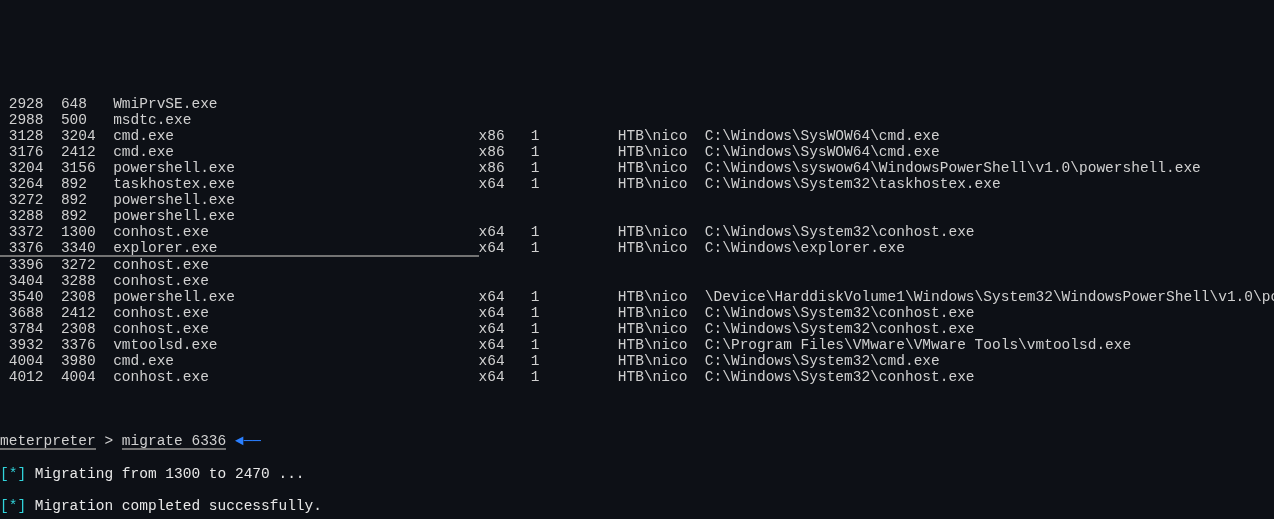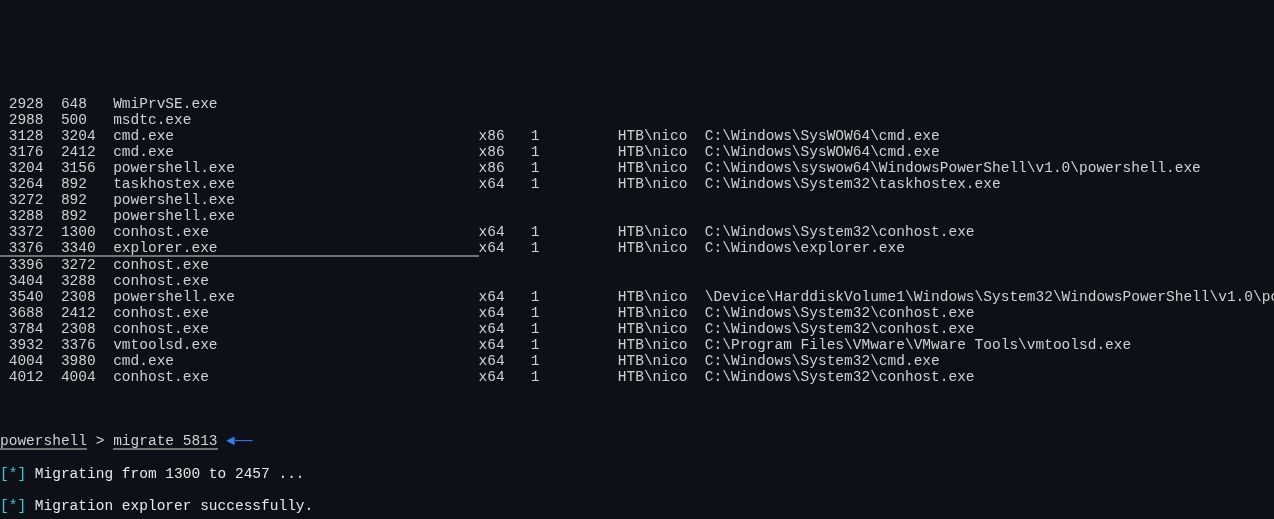--- a/index.html
+++ b/index.html
@@ -11,23 +11,23 @@
   .row{display:block}
 </style>
 </head>
 <body>
 <div class="wrap">
 
 
 
 <div id="proc-rows"><span class="row"><span> 2928  648   </span><span>WmiPrvSE.exe                              </span><span>                          </span></span><span class="row"><span> 2988  500   </span><span>msdtc.exe                                 </span><span>                          </span></span><span class="row"><span> 3128  3204  </span><span>cmd.exe                                   </span><span>x86   1         HTB\nico  C:\Windows\SysWOW64\cmd.exe</span></span><span class="row"><span> 3176  2412  </span><span>cmd.exe                                   </span><span>x86   1         HTB\nico  C:\Windows\SysWOW64\cmd.exe</span></span><span class="row"><span> 3204  3156  </span><span>powershell.exe                            </span><span>x86   1         HTB\nico  C:\Windows\syswow64\WindowsPowerShell\v1.0\powershell.exe</span></span><span class="row"><span> 3264  892   </span><span>taskhostex.exe                            </span><span>x64   1         HTB\nico  C:\Windows\System32\taskhostex.exe</span></span><span class="row"><span> 3272  892   </span><span>powershell.exe                            </span><span>                          </span></span><span class="row"><span> 3288  892   </span><span>powershell.exe                            </span><span>                          </span></span><span class="row"><span> 3372  1300  </span><span>conhost.exe                               </span><span>x64   1         HTB\nico  C:\Windows\System32\conhost.exe</span></span><span class="row"><span class="hl-under"> 3376  3340  </span><span class="hl-under">explorer.exe                              </span><span>x64   1         HTB\nico  C:\Windows\explorer.exe</span></span><span class="row"><span> 3396  3272  </span><span>conhost.exe                               </span><span>                          </span></span><span class="row"><span> 3404  3288  </span><span>conhost.exe                               </span><span>                          </span></span><span class="row"><span> 3540  2308  </span><span>powershell.exe                            </span><span>x64   1         HTB\nico  \Device\HarddiskVolume1\Windows\System32\WindowsPowerShell\v1.0\powershell.exe</span></span><span class="row"><span> 3688  2412  </span><span>conhost.exe                               </span><span>x64   1         HTB\nico  C:\Windows\System32\conhost.exe</span></span><span class="row"><span> 3784  2308  </span><span>conhost.exe                               </span><span>x64   1         HTB\nico  C:\Windows\System32\conhost.exe</span></span><span class="row"><span> 3932  3376  </span><span>vmtoolsd.exe                              </span><span>x64   1         HTB\nico  C:\Program Files\VMware\VMware Tools\vmtoolsd.exe</span></span><span class="row"><span> 4004  3980  </span><span>cmd.exe                                   </span><span>x64   1         HTB\nico  C:\Windows\System32\cmd.exe</span></span><span class="row"><span> 4012  4004  </span><span>conhost.exe                               </span><span>x64   1         HTB\nico  C:\Windows\System32\conhost.exe</span></span></div>
 <span class="row"> </span>
-<span class="row"><span class="hl-under">powershell</span><span> &gt; </span><span class="hl-under">migrate 5813</span><span class="arrow"> ◄──</span></span>
-<span class="row"><span class="cyan">[*]</span><span class="white"> Migrating from 1300 to 2457 ...</span></span>
-<span class="row"><span class="cyan">[*]</span><span class="white"> Migration explorer successfully.</span></span>
+<span class="row"><span class="hl-under">meterpreter</span><span> &gt; </span><span class="hl-under">migrate 6336</span><span class="arrow"> ◄──</span></span>
+<span class="row"><span class="cyan">[*]</span><span class="white"> Migrating from 1300 to 2470 ...</span></span>
+<span class="row"><span class="cyan">[*]</span><span class="white"> Migration completed successfully.</span></span>
 
 
 
 
 
 
 
 
 
 

